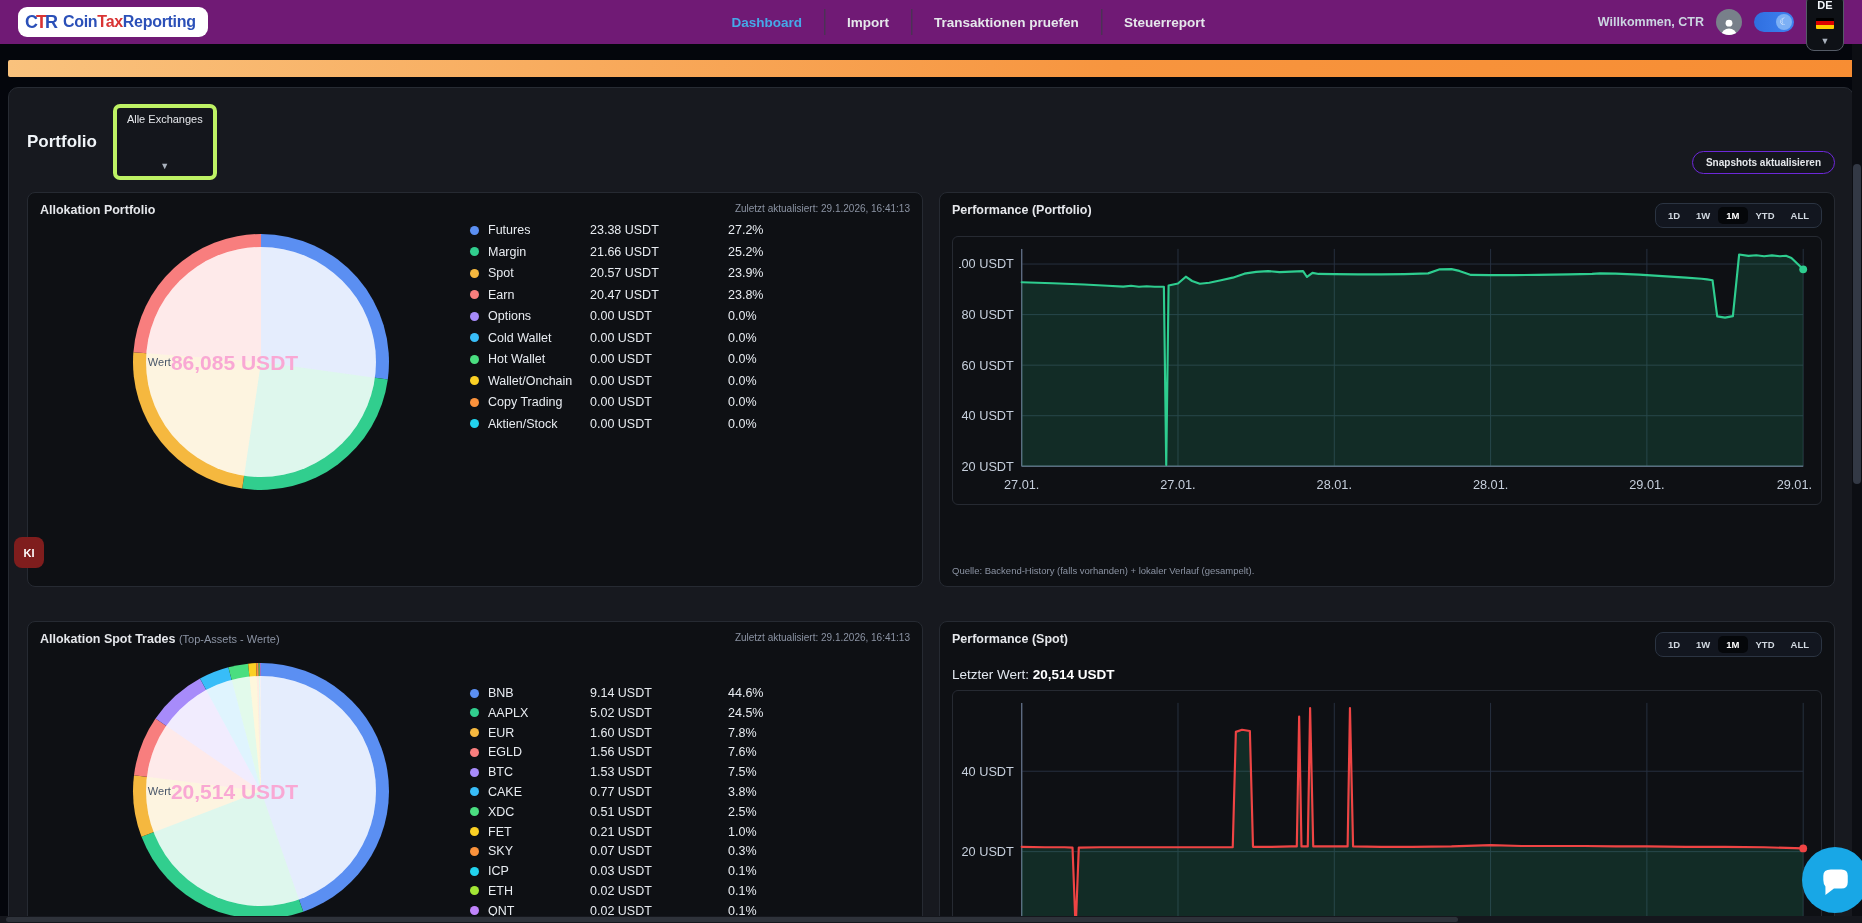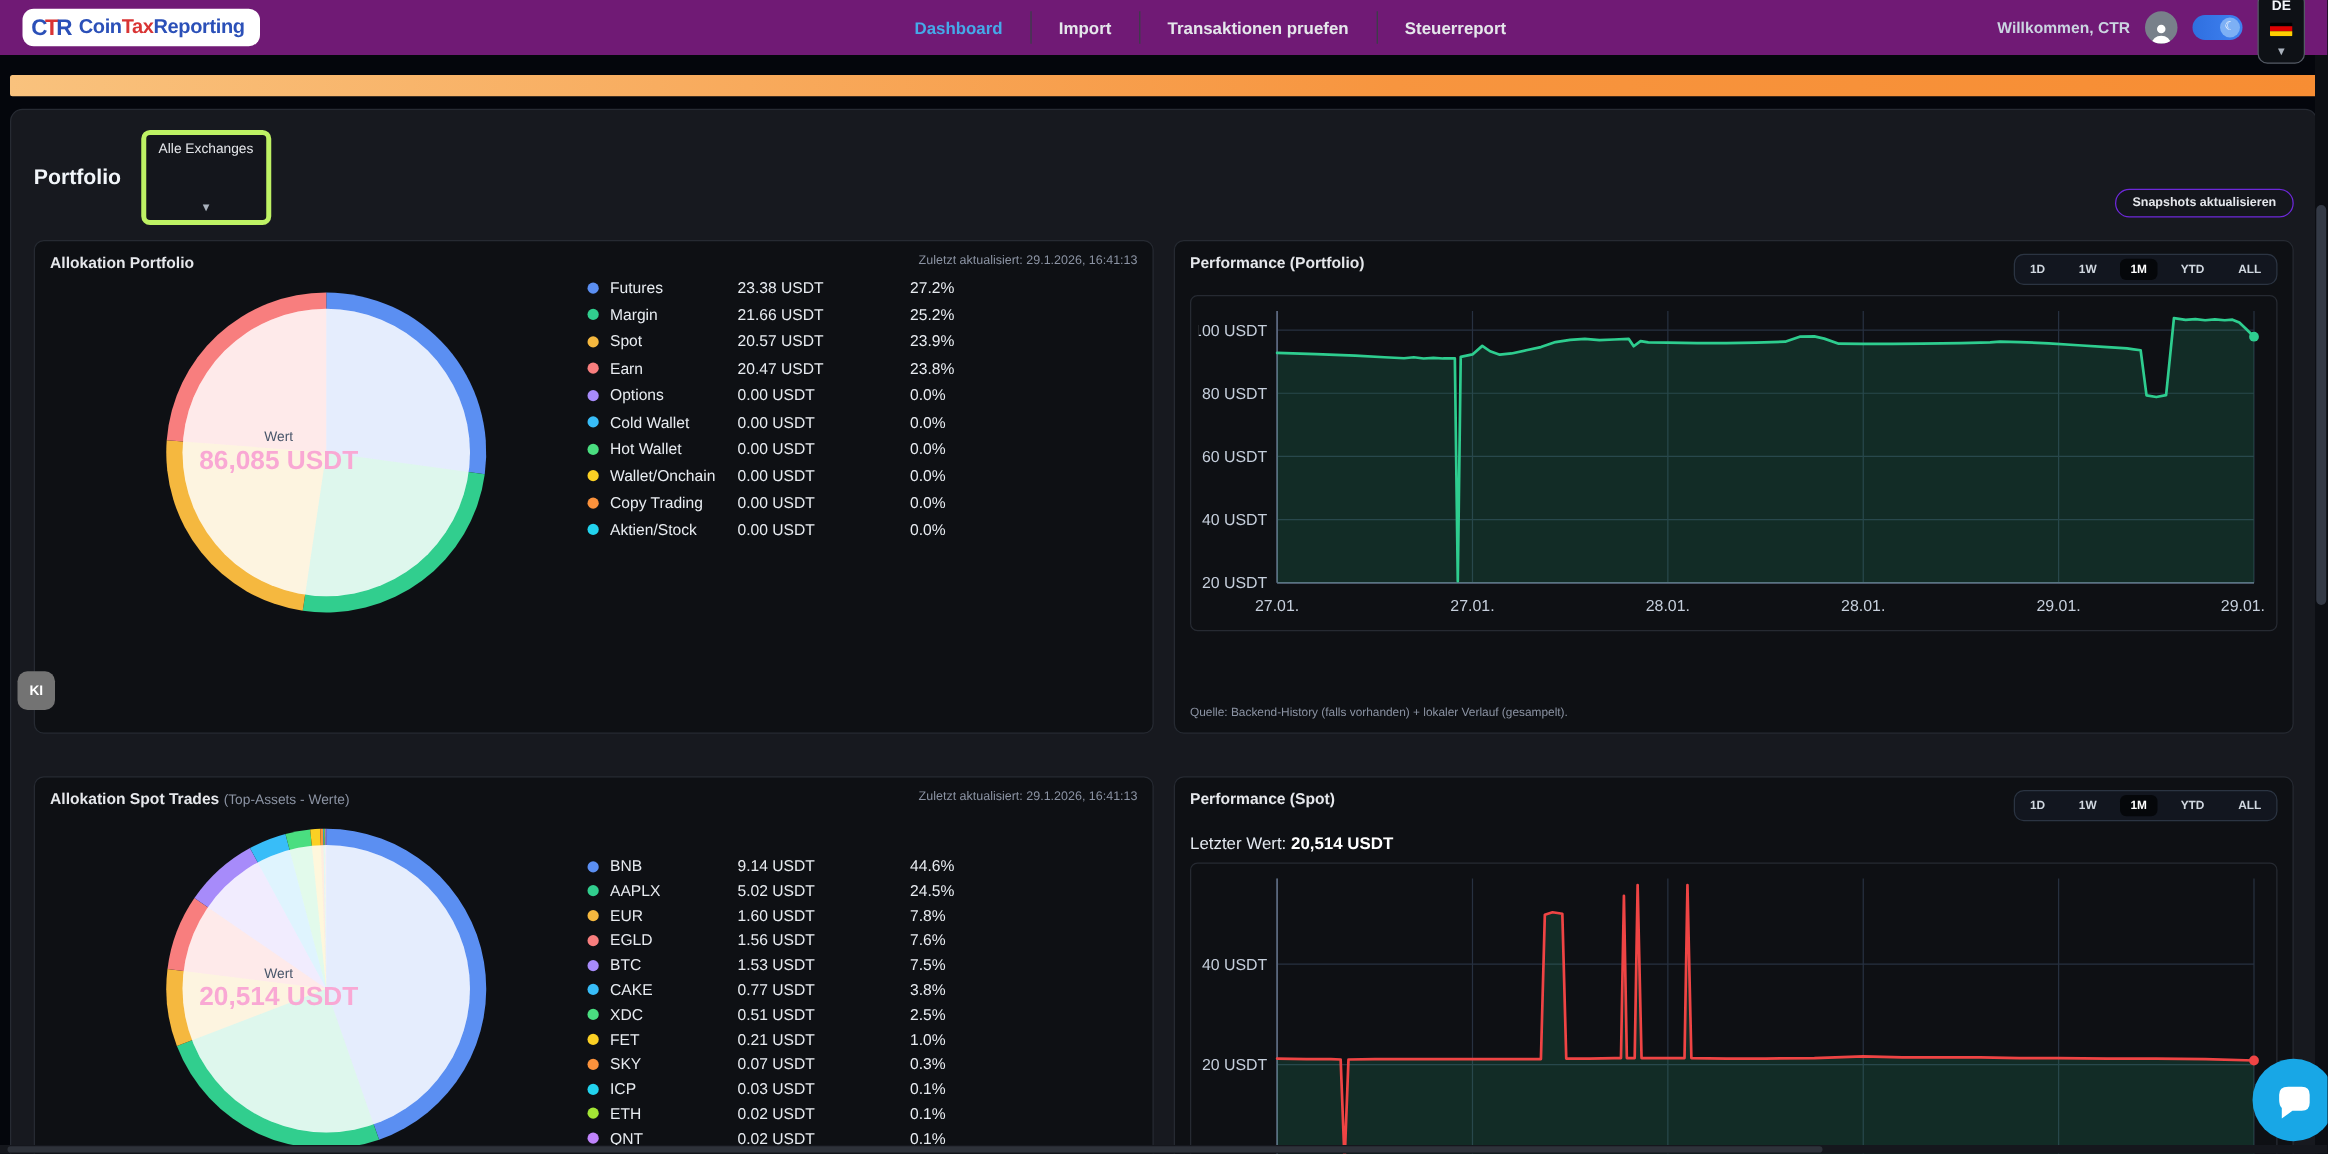--- a/index.html
+++ b/index.html
@@ -90,56 +90,56 @@
   }
   .card-head { display:flex; justify-content:space-between; align-items:flex-start; }
   .card-title { font-size:12.5px; font-weight:700; color:#e5e7eb; }
   .card-title .sub { font-weight:400; color:#8b93a3; font-size:11px; }
   .updated { font-size:10px; color:#8b93a3; }
   
   .alloc-body { display:flex; margin-top:6px; flex:1; }
   .donut-area { width:390px; position:relative; padding-left:52px; padding-top:8px; }
   .donut-center {
     position:absolute; left:52px; top:8px; width:262px; height:262px;
-    display:flex; flex-direction:column; align-items:center; justify-content:center;
+    display:flex; align-items:center; justify-content:center;
     pointer-events:none;
   }
   .donut-center .cl { font-size:11px; color:#475569; }
   .donut-center .cv { font-size:21px; font-weight:700; color:#f9a8d4; margin-top:1px; }
   .legend { flex:1; display:flex; flex-direction:column; padding-left:40px; padding-right:14px; }
   .legend.pf { gap:7.5px; }
   .legend.sp { margin-top:34px; gap:5.8px; }
   .legend-row {
     display:grid; grid-template-columns:18px 102px 138px 1fr;
     align-items:center; font-size:12.5px; color:#e8ecf1; height:14px;
   }
   .legend-row .dot { width:9px; height:9px; border-radius:50%; display:inline-block; }
   
   .ranges {
-    display:flex; align-items:center; gap:11px; background:#12161f;
+    display:flex; align-items:center; gap:0; background:#12161f;
     border:1px solid #2b3442; border-radius:8px; padding:3px 4px;
   }
   .range-btn {
     font-size:9.5px; font-weight:700; color:#d1d8e0; padding:3px 8px;
     border-radius:5px; cursor:pointer;
   }
   .range-btn.active { background:#05070a; color:#ffffff; }
   .last-line { margin-top:10px; font-size:13.5px; color:#e2e8f0; }
   .last-line b { color:#ffffff; }
   .chart-box {
     border:1px solid #262a32; border-radius:6px; margin-top:8px;
     padding:6px 8px 2px 6px;
   }
   .chart-area svg { width:100%; display:block; }
   svg text { font-family:"Liberation Sans", sans-serif; }
   .footnote { margin-top:auto; padding-top:8px; font-size:9.5px; color:#8b93a3; }
   
   .ki-badge {
     position:absolute; left:5px; top:449px; width:30px; height:31px;
-    background:#737373; border-radius:8px; color:#ffffff; font-size:11px;
+    background:#7f1d1d; border-radius:8px; color:#ffffff; font-size:11px;
     font-weight:700; display:flex; align-items:center; justify-content:center;
     cursor:pointer; z-index:20;
   }
   .chat-bubble {
     position:absolute; right:-6px; bottom:10px; width:66px; height:66px;
     border-radius:50%; background:#18a7e6; display:flex; align-items:center;
     justify-content:center; cursor:pointer; z-index:30;
   }
   
   .v-scroll {

